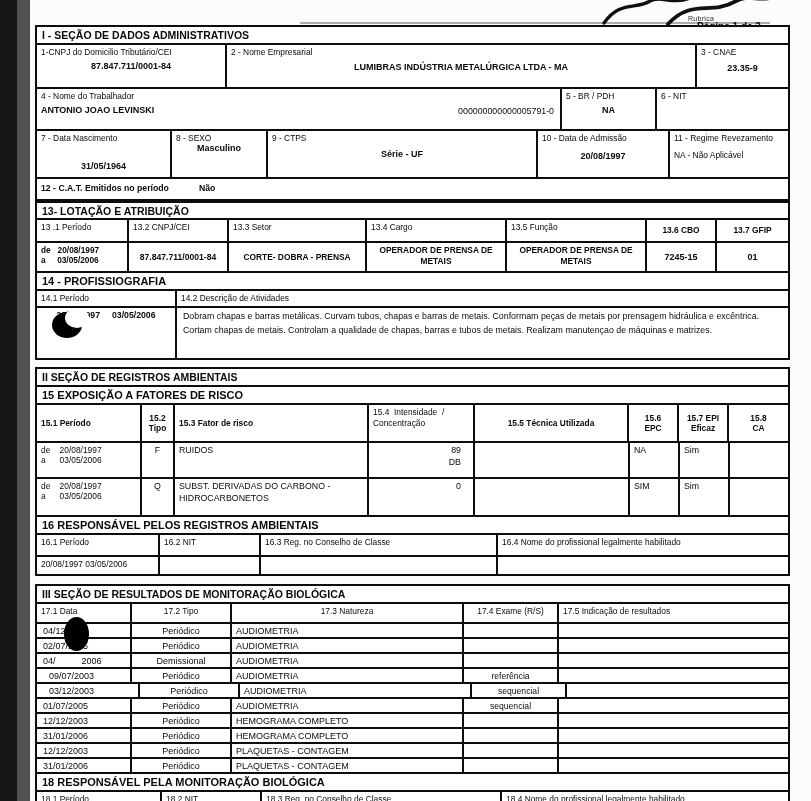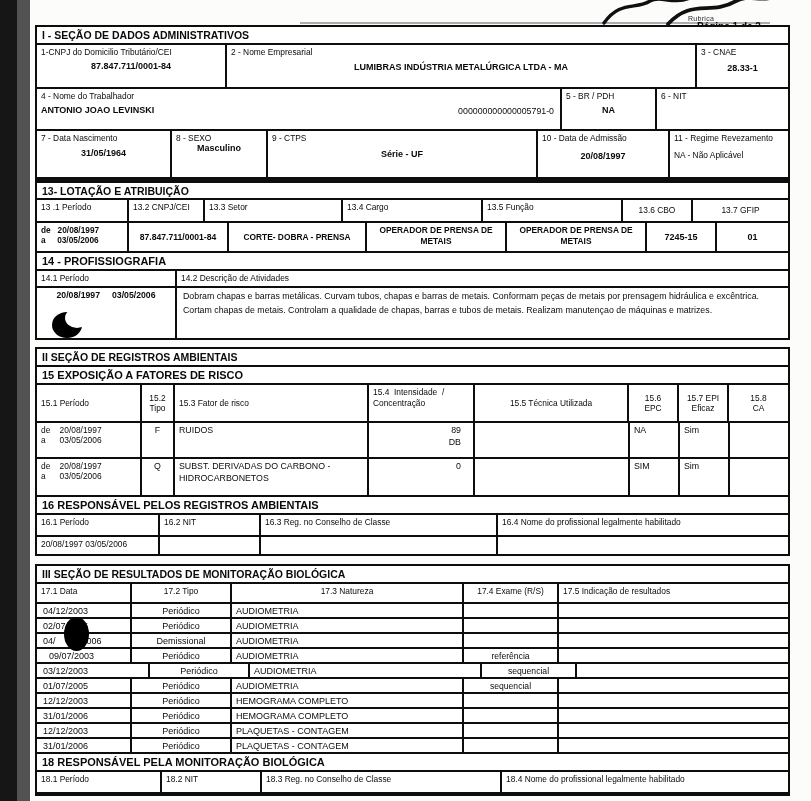--- a/index.html
+++ b/index.html
@@ -18,21 +18,21 @@
   .row.nb{border-bottom:none;}
   .c{border-right:2px solid #0d0d0d;padding:2px 4px;overflow:hidden;position:relative;}
   .c:last-child{border-right:none;}
   .fx{flex:1;}
   .lb{font-size:8.4px;line-height:1.25;}
   .vl{font-size:9px;font-weight:bold;line-height:1.25;text-align:center;}
   .md{font-size:8.8px;line-height:1.3;}
   .pre{white-space:pre-wrap;}
   .ctr{text-align:center;}
   .rt{text-align:right;}
-  .vc{display:flex;flex-direction:column;justify-content:center;}
+  .vc{display:flex;flex-direction:column;justify-content:center;font-weight:bold;}
   .nameline{display:flex;justify-content:space-between;align-items:flex-end;margin-top:4px;padding-right:2px;}
   .num{font-size:8.8px;font-weight:normal;}
   .desc{font-size:8.8px;line-height:1.5;padding:2px 6px;}
   .catline{display:flex;gap:30px;align-items:center;}
   
   .blot-crescent{position:absolute;left:52px;top:312px;width:30px;height:26px;background:#000;border-radius:50%;z-index:5;}
   .blot-crescent::after{content:"";position:absolute;left:13px;top:-4px;width:24px;height:20px;background:#fff;border-radius:50%;}
   .blot-dot{position:absolute;left:64px;top:617px;width:25px;height:34px;background:#000;border-radius:50%;z-index:5;}
   .streak{position:absolute;left:300px;top:22px;width:470px;height:2px;background:#6a6a6a;opacity:.55;}
   
@@ -65,21 +65,21 @@
         <div class="c" style="width:190px">
           <div class="lb">1-CNPJ do Domicilio Tributário/CEI</div>
           <div class="vl" style="margin-top:4px">87.847.711/0001-84</div>
         </div>
         <div class="c" style="width:470px">
           <div class="lb">2 - Nome Empresarial</div>
           <div class="vl" style="margin-top:5px">LUMIBRAS INDÚSTRIA METALÚRGICA LTDA - MA</div>
         </div>
         <div class="c fx">
           <div class="lb">3 - CNAE</div>
-          <div class="vl" style="margin-top:6px">28.33-1</div>
+          <div class="vl" style="margin-top:6px">23.35-9</div>
         </div>
       </div>
       <div class="row" style="height:42px">
         <div class="c" style="width:525px">
           <div class="lb">4 - Nome do Trabalhador</div>
           <div class="nameline">
             <span class="vl">ANTONIO JOAO LEVINSKI</span>
             <span class="num">000000000000005791-0</span>
           </div>
         </div>
@@ -88,46 +88,52 @@
           <div class="vl ctr" style="margin-top:4px">NA</div>
         </div>
         <div class="c fx">
           <div class="lb">6 - NIT</div>
           <div class="vl"></div>
         </div>
       </div>
       <div class="row" style="height:48px">
         <div class="c" style="width:135px">
           <div class="lb">7 - Data Nascimento</div>
-          <div class="vl ctr" style="margin-top:5px">31/05/1964</div>
+          <div class="vl ctr" style="margin-top:18px">31/05/1964</div>
         </div>
         <div class="c" style="width:96px">
           <div class="lb">8 - SEXO</div>
           <div class="vl ctr" style="">Masculino</div>
         </div>
         <div class="c" style="width:270px">
           <div class="lb">9 - CTPS</div>
           <div class="vl" style="margin-top:6px">Série - UF</div>
         </div>
         <div class="c" style="width:132px">
           <div class="lb">10 - Data de Admissão</div>
           <div class="vl" style="margin-top:8px">20/08/1997</div>
         </div>
         <div class="c fx">
           <div class="lb">11 - Regime Revezamento</div>
           <div class="lb" style="margin-top:7px">NA - Não Aplicável</div>
+        </div>
+      </div>
+      <div class="row nb" style="height:20px">
+        <div class="c fx catline">
+          <span class="vl" style="font-size:8.7px">12 - C.A.T. Emitidos no período</span>
+          <span class="vl" style="font-size:8.7px">Não</span>
         </div>
       </div>
     </section>
 
     <section class="box">
       <div class="bar">13- LOTAÇÃO E ATRIBUIÇÃO</div>
       <div class="row" style="height:23px">
         <div class="c lb" style="width:92px">13 .1   Período</div>
-        <div class="c lb" style="width:76px">13.2 CNPJ/CEI</div>
+        <div class="c lb" style="width:100px">13.2 CNPJ/CEI</div>
         <div class="c lb" style="width:138px">13.3    Setor</div>
         <div class="c lb" style="width:140px">13.4 Cargo</div>
         <div class="c lb" style="width:140px">13.5  Função</div>
         <div class="c lb vc ctr" style="width:70px">13.6  CBO</div>
         <div class="c lb vc ctr fx">13.7 GFIP</div>
       </div>
       <div class="row nb" style="height:28px">
         <div class="c pre" style="width:92px;font-size:8.3px;font-weight:bold">de   20/08/1997
 a     03/05/2006</div>
         <div class="c vl vc" style="width:100px;font-size:8.6px">87.847.711/0001-84</div>
@@ -236,21 +242,21 @@
         <div class="c cell17 fx"></div>
       </div>
       <div class="row" style="height:15px">
         <div class="c cell17" style="width:95px;padding-left:12px">09/07/2003</div>
         <div class="c cell17 ctr" style="width:100px">Periódico</div>
         <div class="c cell17" style="width:232px">AUDIOMETRIA</div>
         <div class="c cell17 ctr" style="width:95px;font-size:8.6px">referência</div>
         <div class="c cell17 fx"></div>
       </div>
       <div class="row" style="height:15px">
-        <div class="c cell17" style="width:113px;padding-left:6px">03/12/2003</div>
+        <div class="c cell17" style="width:103px;padding-left:12px">03/12/2003</div>
         <div class="c cell17 ctr" style="width:100px">Periódico</div>
         <div class="c cell17" style="width:232px">AUDIOMETRIA</div>
         <div class="c cell17 ctr" style="width:95px;font-size:8.6px">sequencial</div>
         <div class="c cell17 fx"></div>
       </div>
       <div class="row" style="height:15px">
         <div class="c cell17" style="width:95px;padding-left:6px">01/07/2005</div>
         <div class="c cell17 ctr" style="width:100px">Periódico</div>
         <div class="c cell17" style="width:232px">AUDIOMETRIA</div>
         <div class="c cell17 ctr" style="width:95px;font-size:8.6px">sequencial</div>

